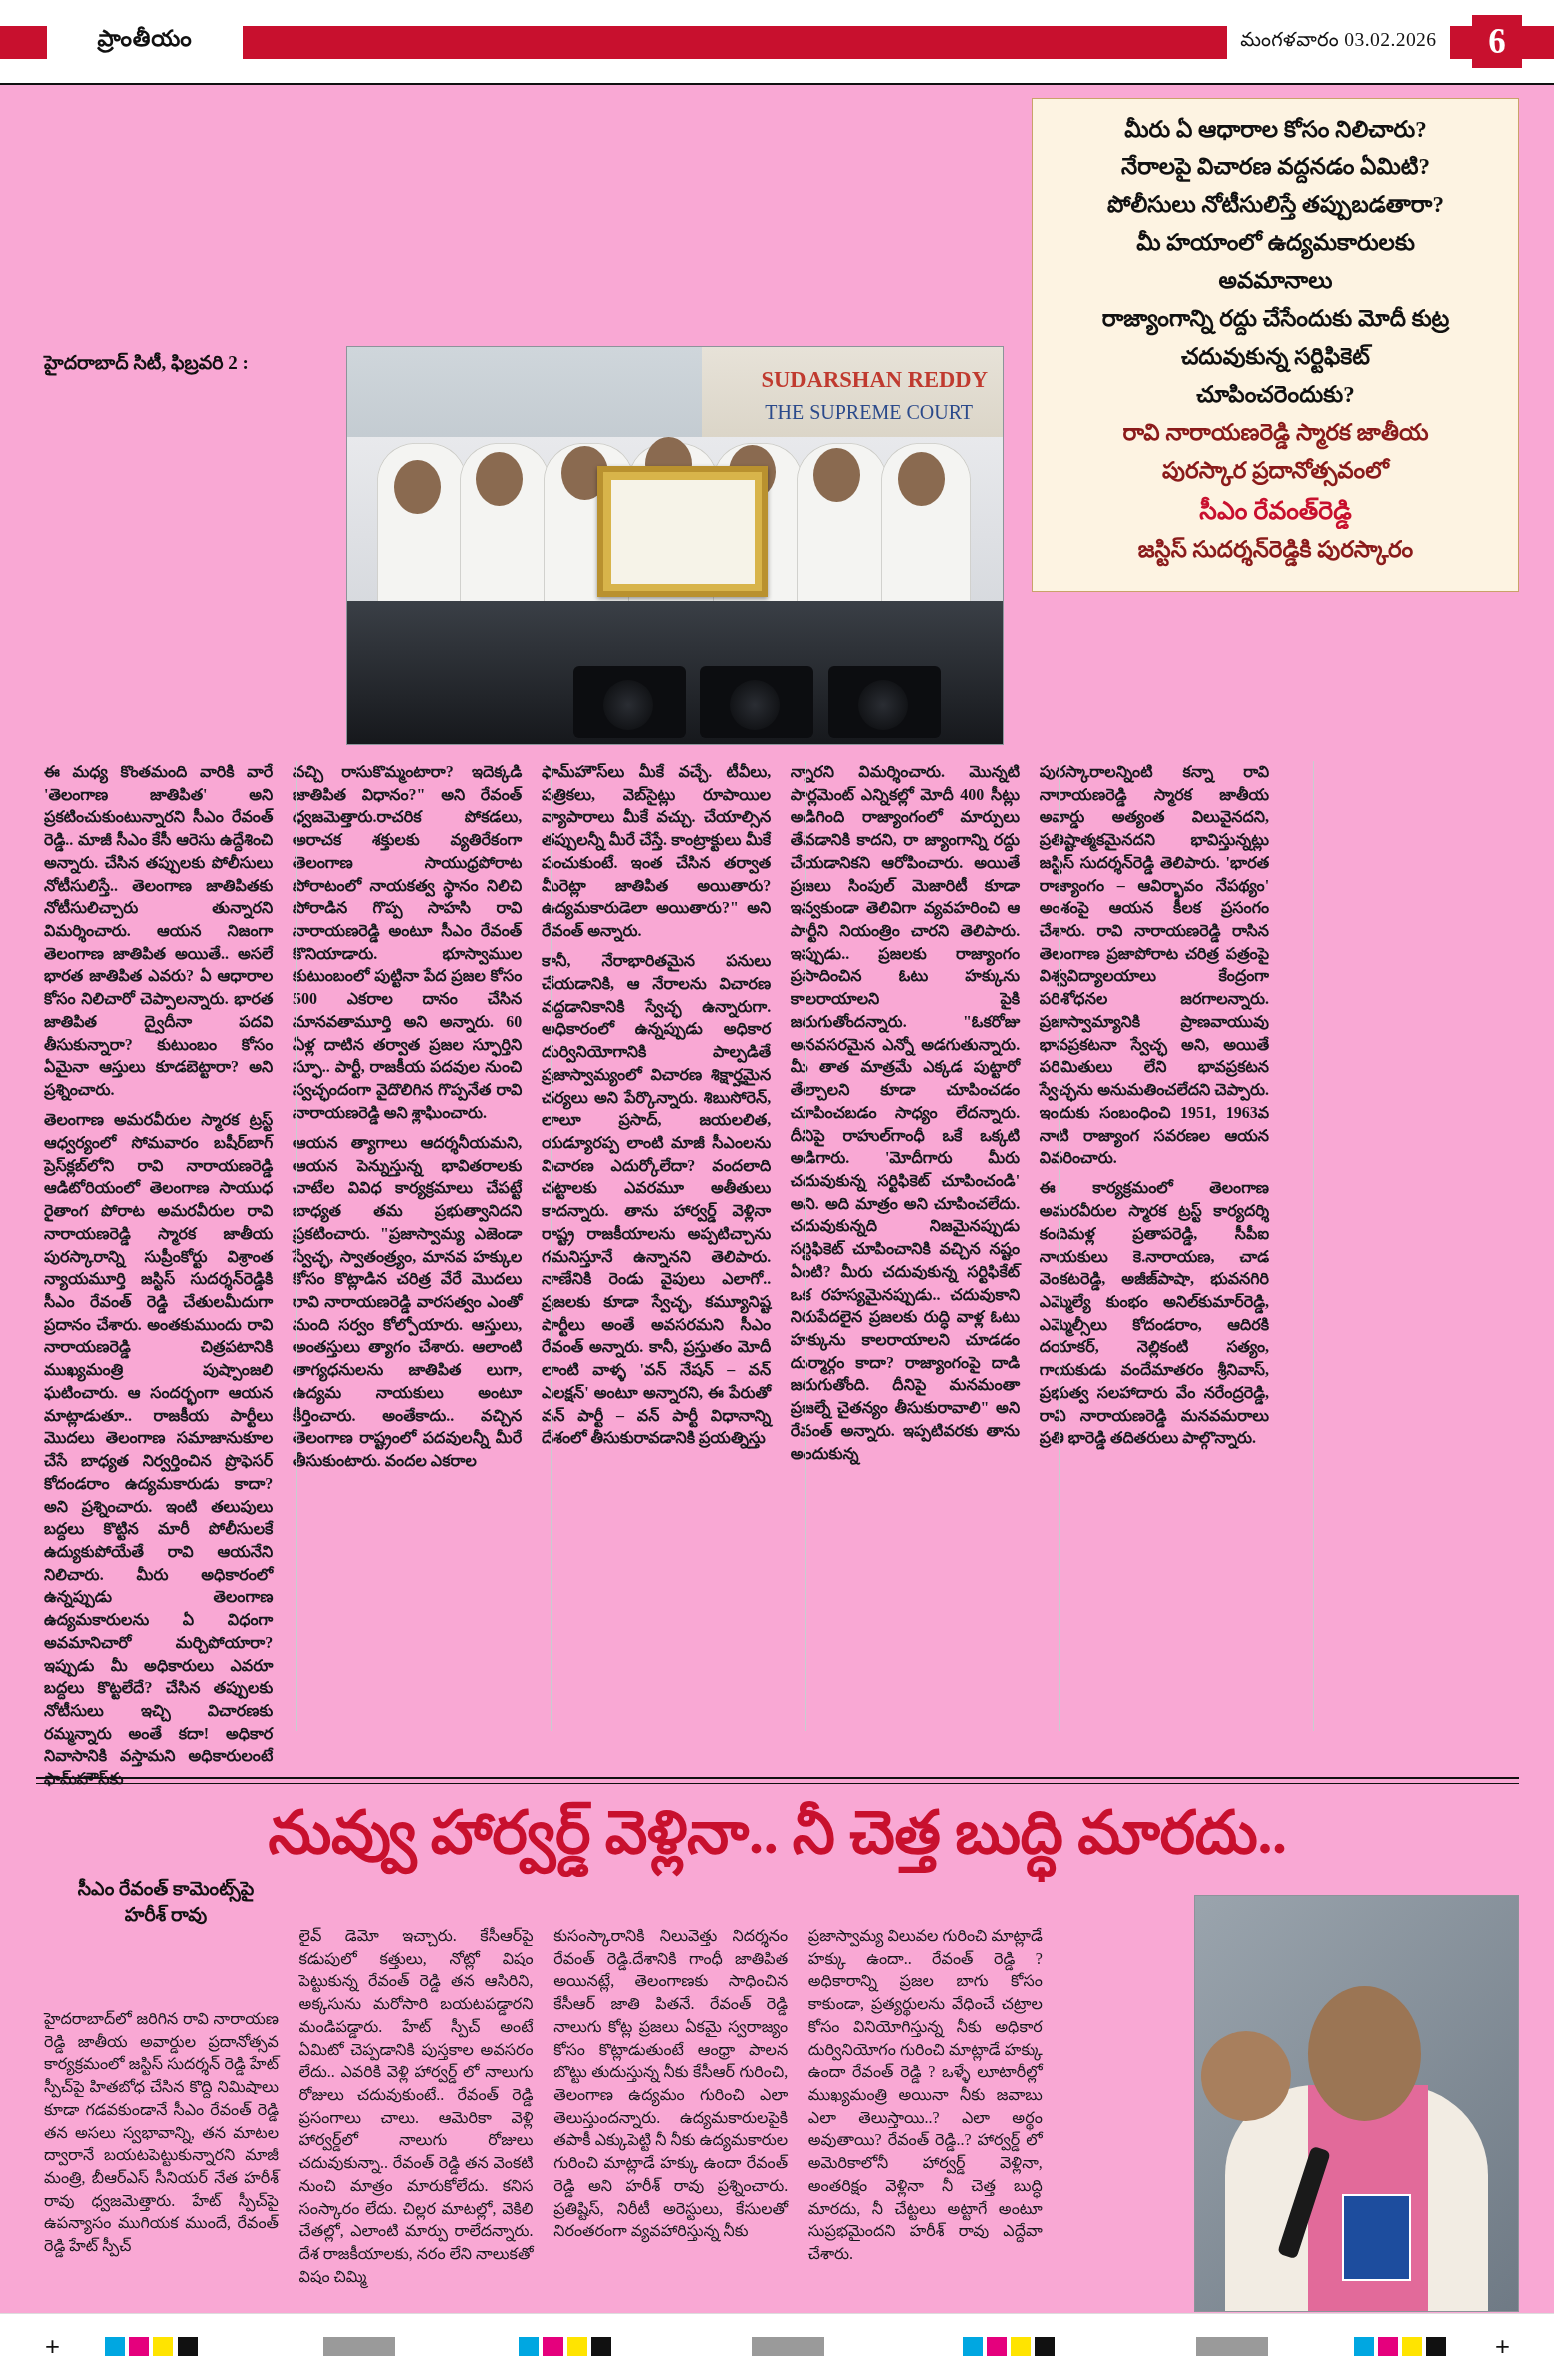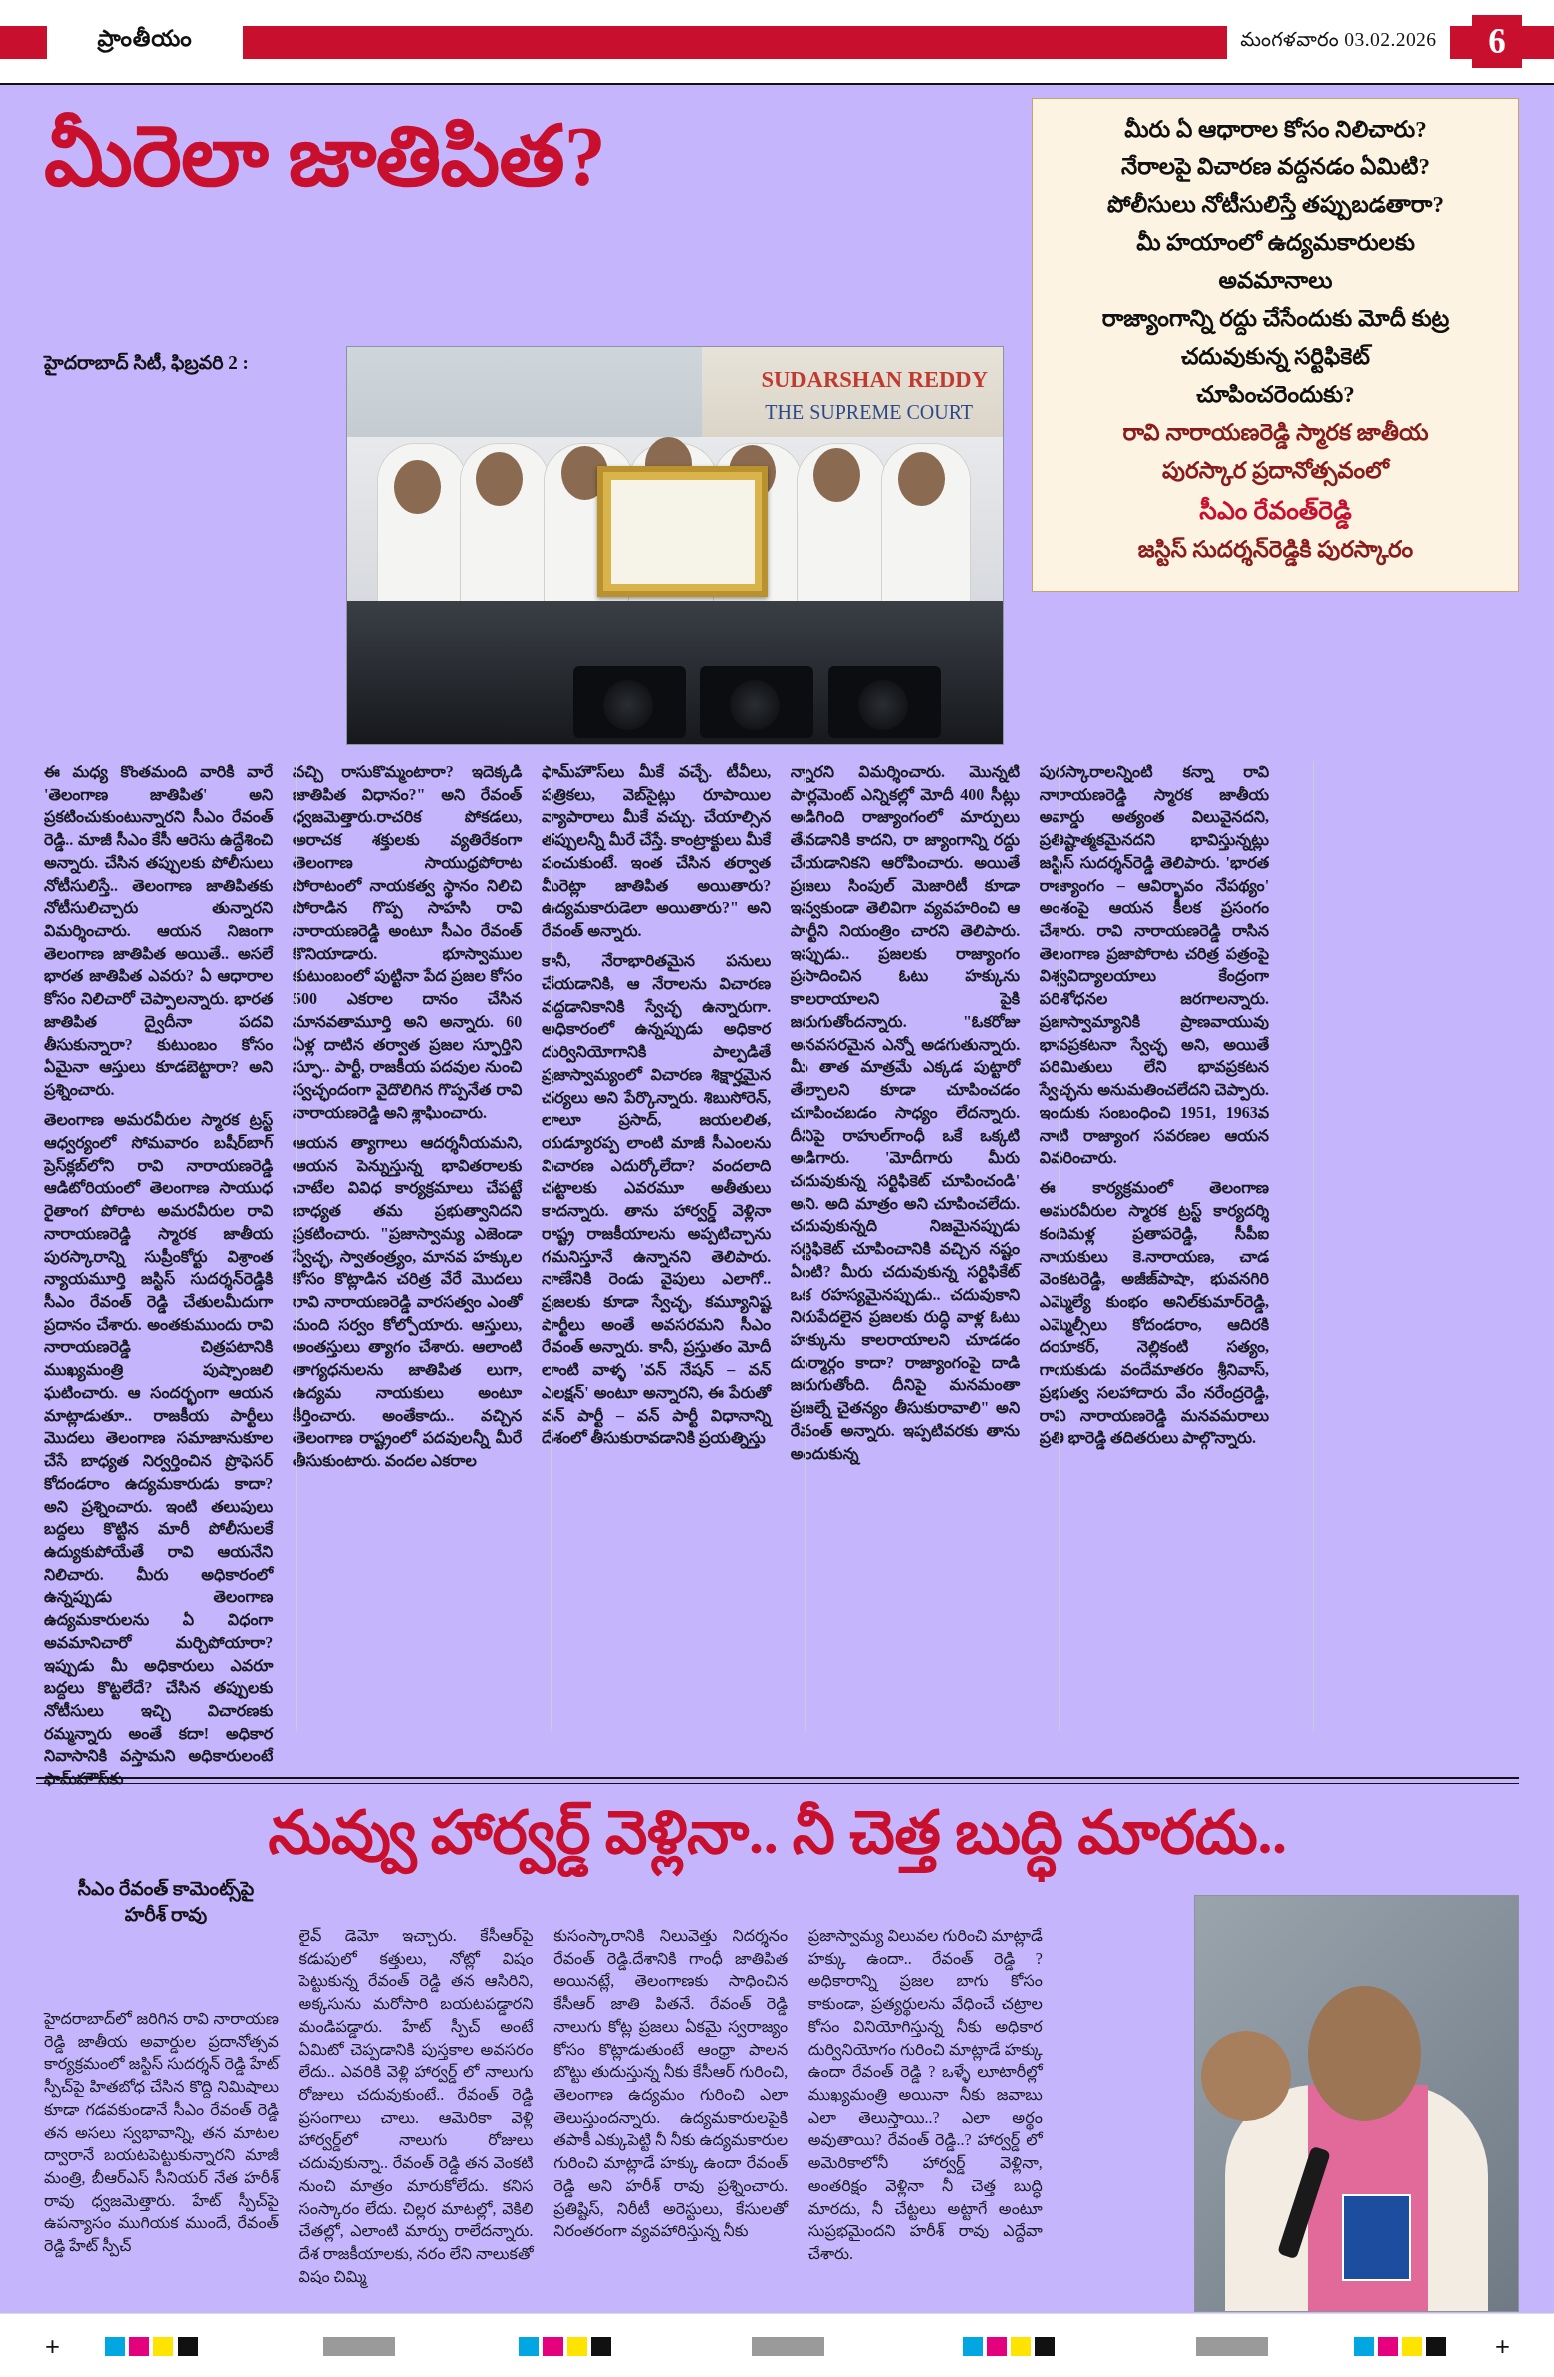--- a/index.html
+++ b/index.html
@@ -6,21 +6,21 @@
   body{
     width:1555px;
     background:#ffffff;
     font-family:"Liberation Sans", sans-serif;
     -webkit-font-smoothing:antialiased;
   }
   .page{
     position:relative;
     width:1555px;
     height:2377px;
-    background:#c4b5fd;
+    background:#f9a8d4;
     overflow:hidden;
   }
 
   
   .masthead{
     position:absolute;
     left:0; top:0;
     width:1555px; height:83px;
     background:#ffffff;
     border-bottom:2.3px solid #111;
@@ -352,21 +352,20 @@
     <div class="redbar"></div>
     <div class="whitebox">
       <span class="section-name">ప్రాంతీయం</span>
     </div>
     <div class="date-box">
       <span class="date-txt">మంగళవారం  03.02.2026</span>
     </div>
     <div class="pageno">6</div>
   </div>
 
-  <div class="headline">మీరెలా జాతిపిత?</div>
 
   <div class="quotebox">
     <p class="q">మీరు ఏ ఆధారాల కోసం నిలిచారు?</p>
     <p class="q">నేరాలపై విచారణ వద్దనడం ఏమిటి?</p>
     <p class="q">పోలీసులు నోటీసులిస్తే తప్పుబడతారా?</p>
     <p class="q">మీ హయాంలో ఉద్యమకారులకు</p>
     <p class="q">అవమానాలు</p>
     <p class="q">రాజ్యాంగాన్ని రద్దు చేసేందుకు మోదీ కుట్ర</p>
     <p class="q">చదువుకున్న సర్టిఫికెట్</p>
     <p class="q">చూపించరెందుకు?</p>

